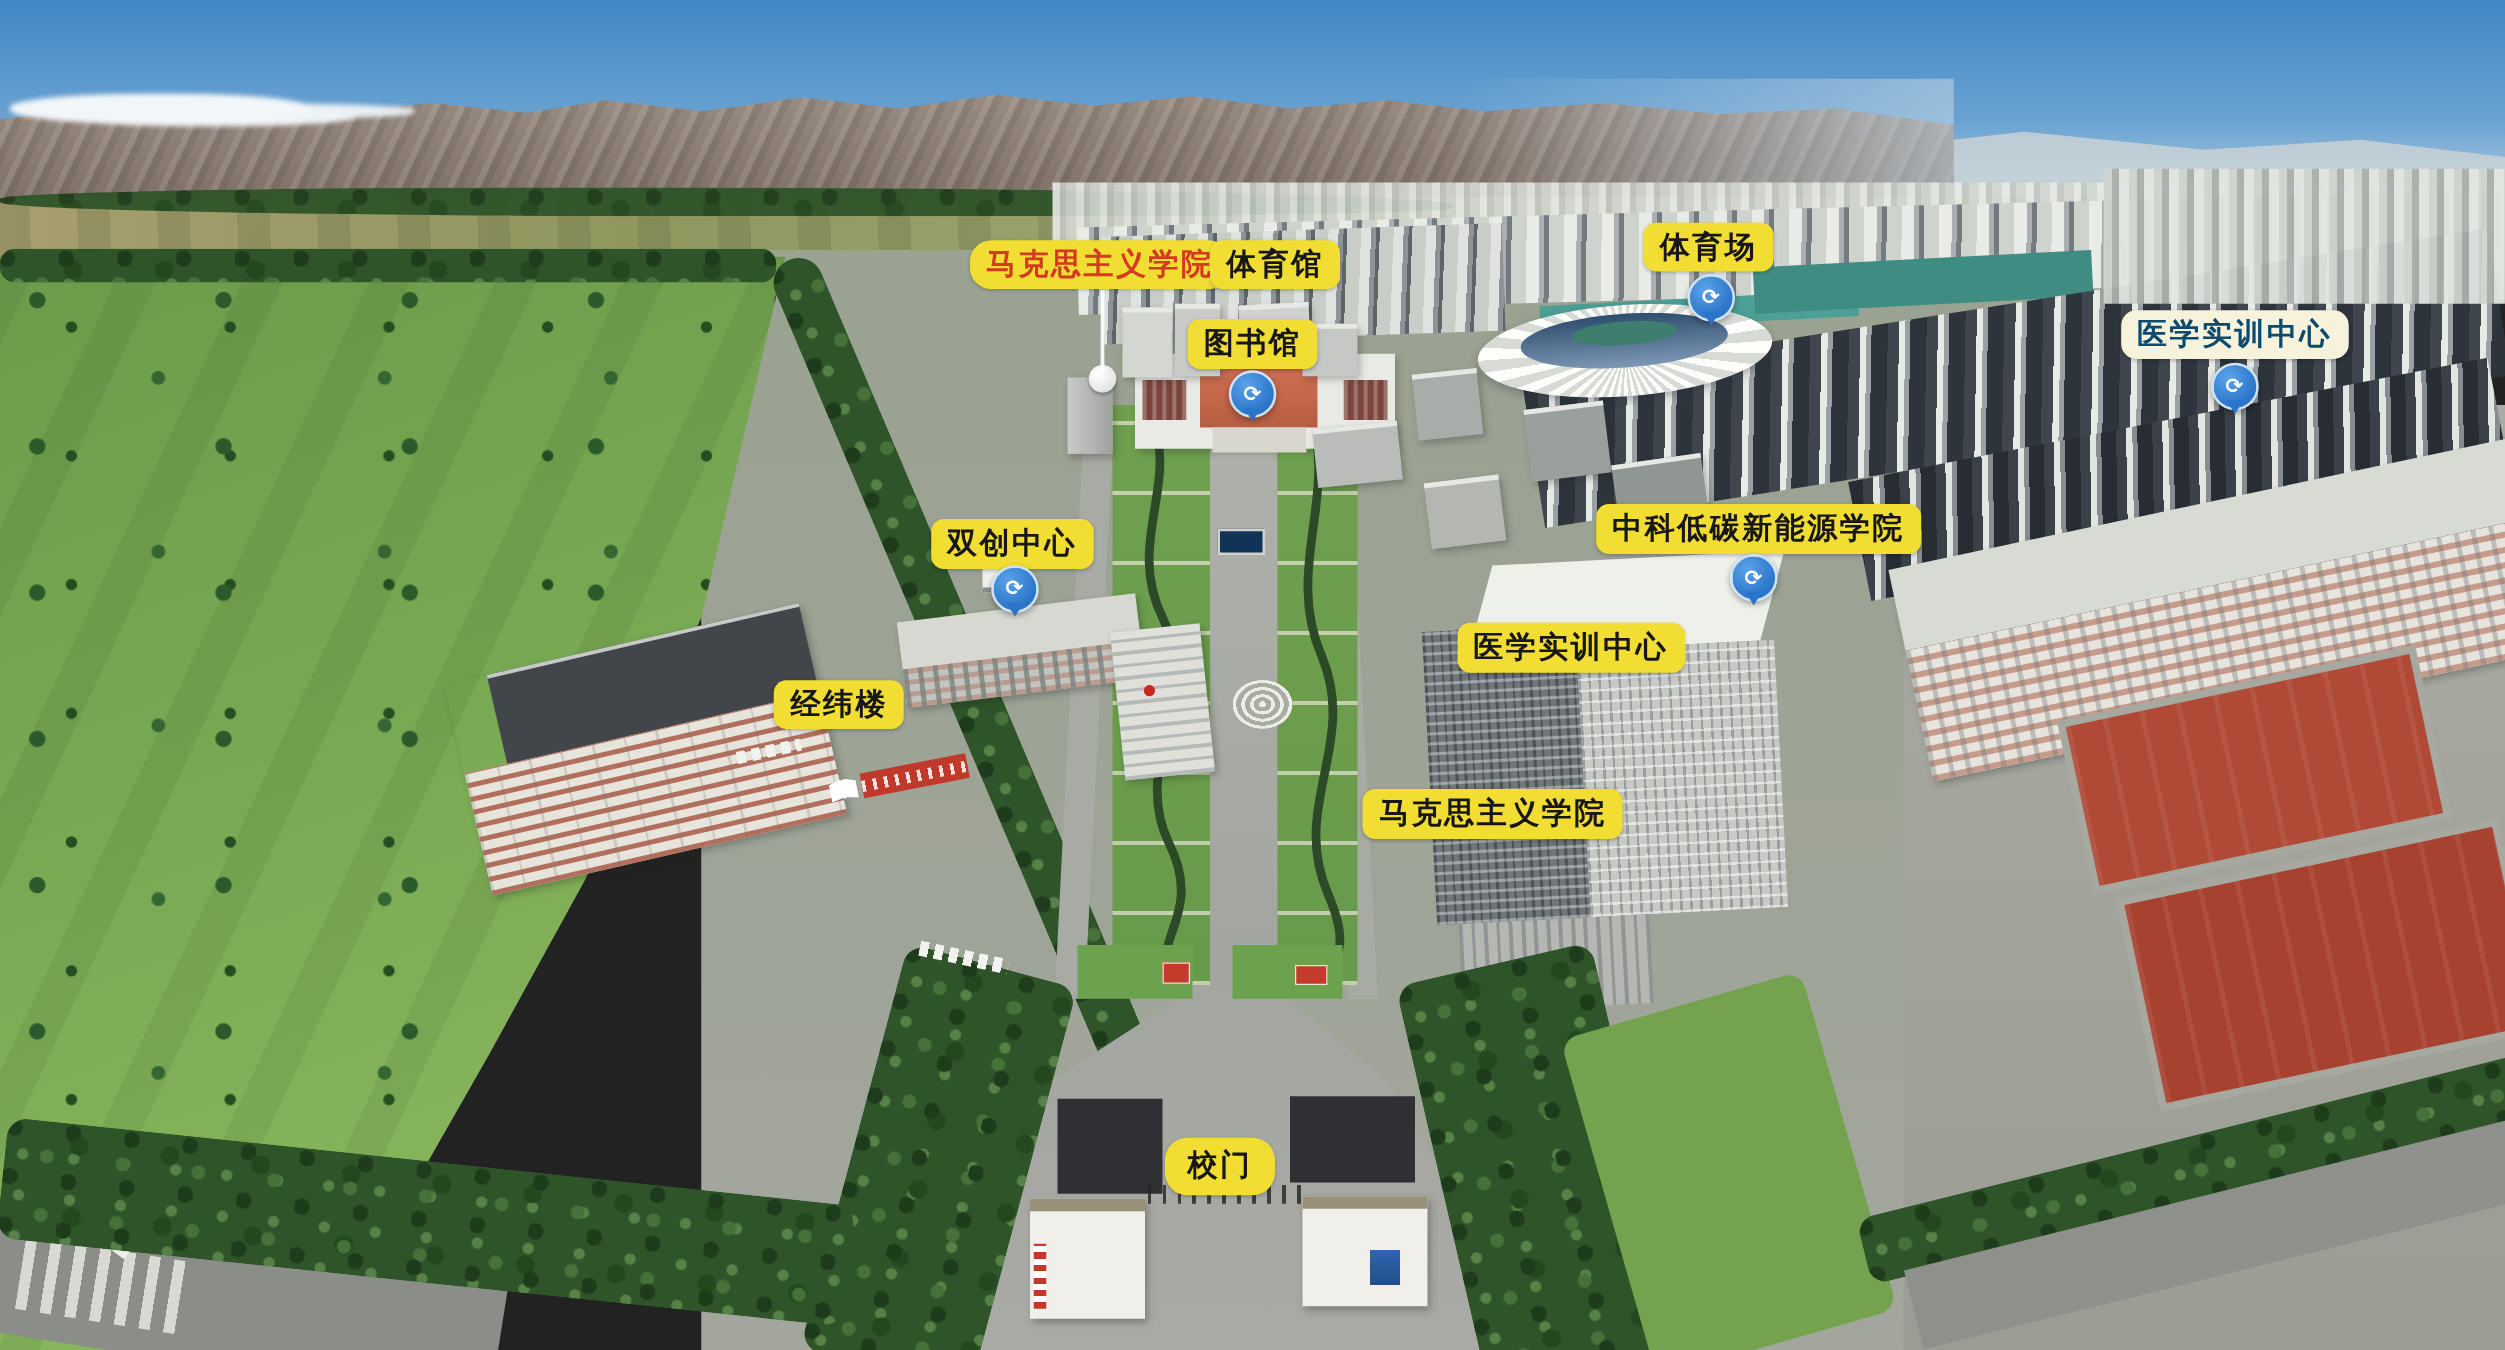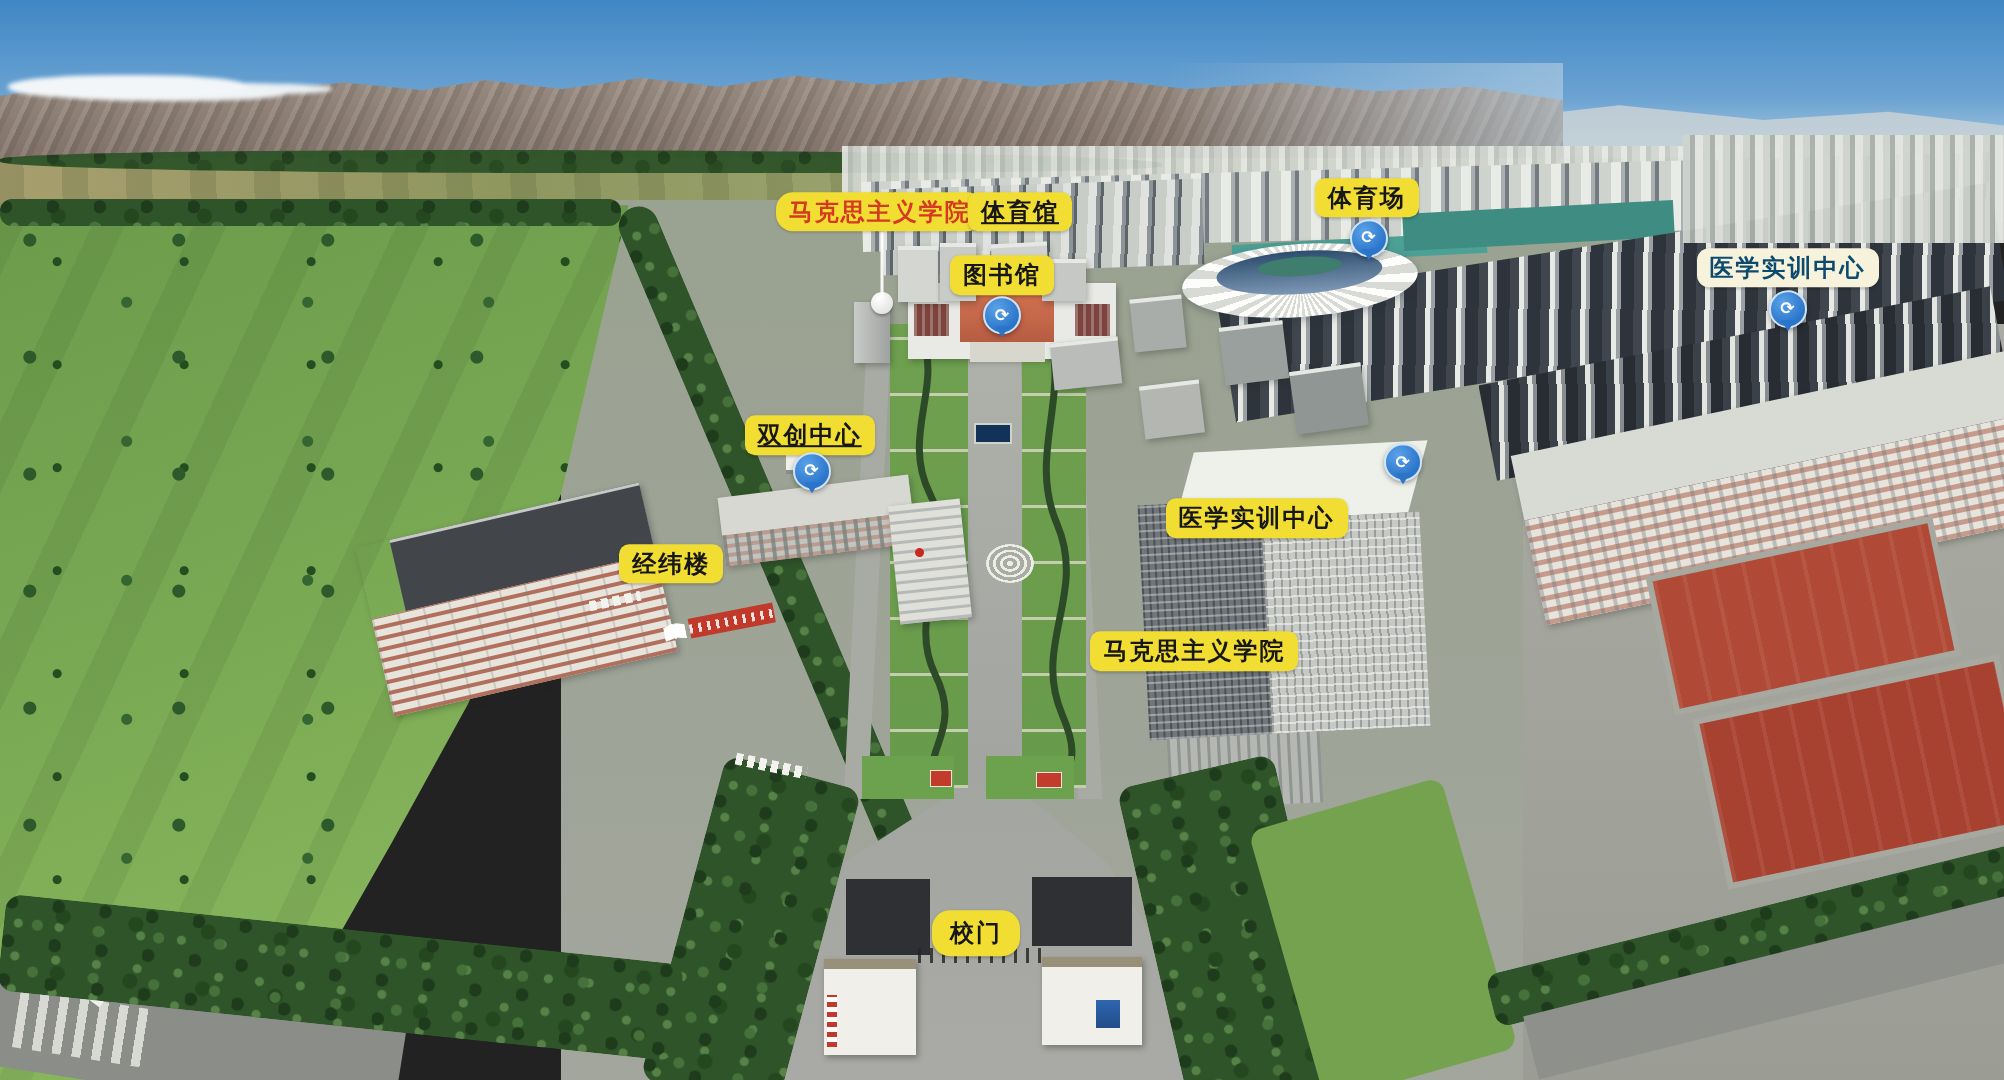--- a/index.html
+++ b/index.html
@@ -345,24 +345,25 @@
         <span class="pin-glyph">⟳</span>
       </div>
       <div class="pin" style="left: 40.5%; top: 46%;">
         <span class="pin-glyph">⟳</span>
       </div>
       <div class="pin" style="left: 70%; top: 45.2%;">
         <span class="pin-glyph">⟳</span>
       </div>
       <div class="leader" style="left: 44%; top: 21.5%; height: 6.1%;"></div>
       <div class="map-label yellow-red" style="left: 43.9%; top: 19.6%; border-radius: 17px;">马克思主义学院</div>
-      <div class="map-label yellow" style="left: 50.9%; top: 19.6%; text-decoration: underline;">体育馆</div>
+      <div class="map-label yellow" style="left: 50.9%; top: 19.6%;">体育馆</div>
       <div class="map-label yellow" style="left: 68.2%; top: 18.3%;">体育场</div>
       <div class="map-label yellow" style="left: 50%; top: 25.5%;">图书馆</div>
       <div class="map-label cream" style="left: 89.2%; top: 24.8%;">医学实训中心</div>
-      <div class="map-label yellow" style="left: 40.4%; top: 40.3%; text-decoration: underline;">双创中心</div>
+      <div class="map-label yellow" style="left: 40.4%; top: 40.3%;">双创中心</div>
+      <div class="map-label yellow" style="left: 70.2%; top: 39.2%;">中科低碳新能源学院</div>
       <div class="map-label yellow" style="left: 62.7%; top: 48%;">医学实训中心</div>
       <div class="map-label yellow" style="left: 33.5%; top: 52.2%;">经纬楼</div>
       <div class="map-label yellow" style="left: 59.6%; top: 60.3%;">马克思主义学院</div>
       <div class="map-label yellow-round" style="left: 48.7%; top: 86.4%;">校门</div>
     </div>
 
 </div>
 
 </body></html>

